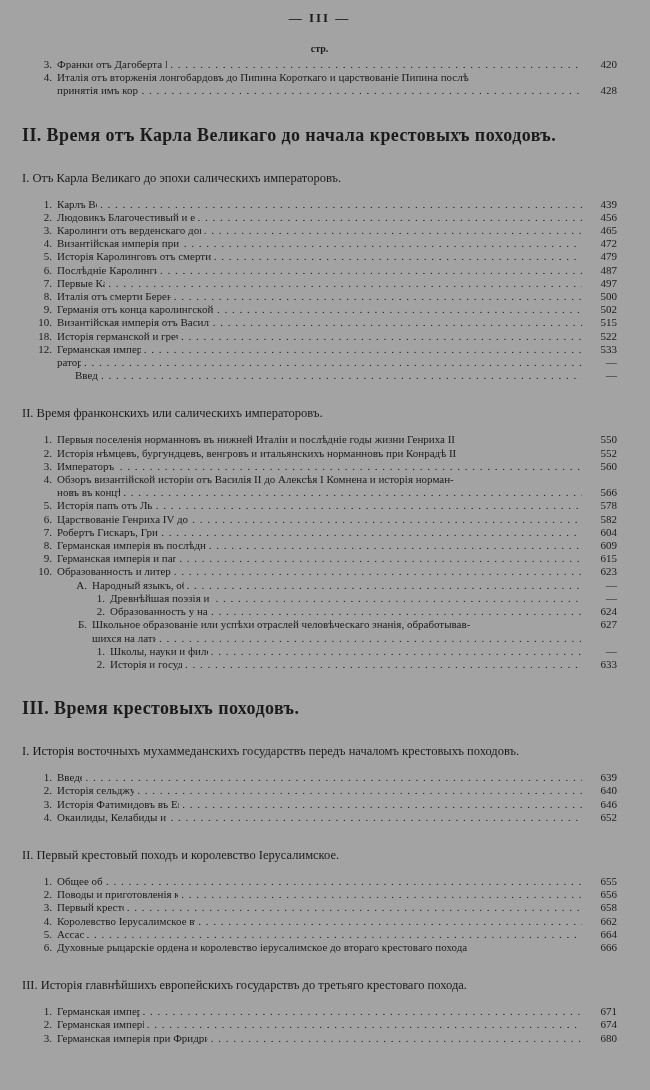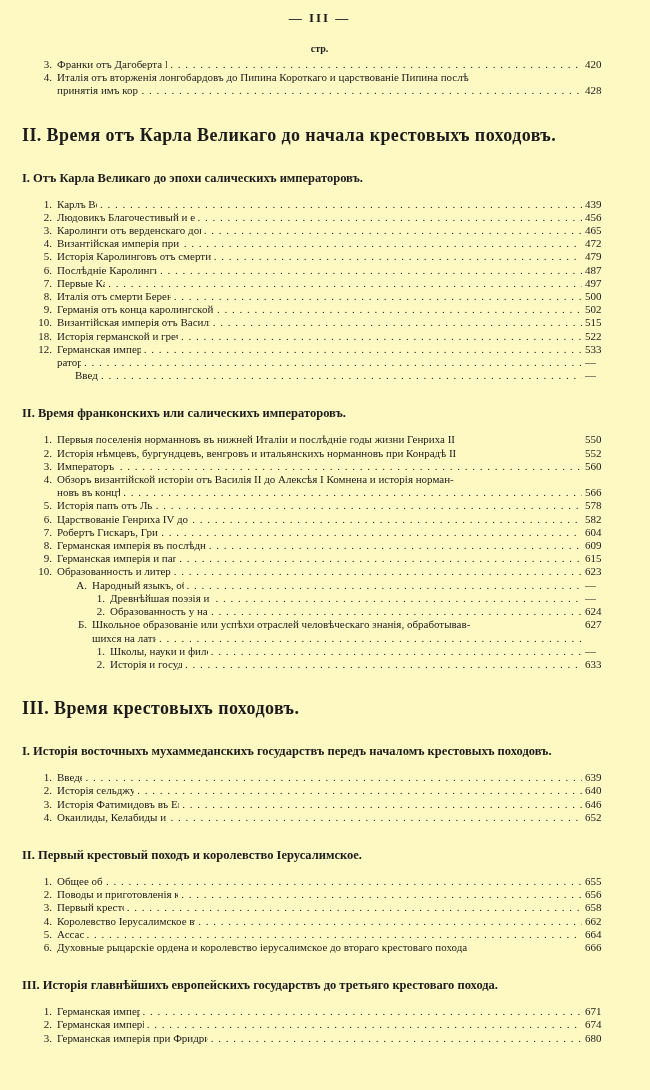--- a/index.html
+++ b/index.html
@@ -1,21 +1,21 @@
 <!DOCTYPE html>
 <html><head>
 <meta charset="utf-8">
 <style>
   html, body { margin: 0; padding: 0; background: #ffffff; }
   .sheet {
     width: 650px;
     height: 1090px;
     box-sizing: border-box;
     padding: 8px 33px 0 22px;
-    background: #fef9c3;
+    background: #a3a3a3;
     color: #1b1b1b;
     font-family: "Liberation Serif", "DejaVu Serif", serif;
     overflow: hidden;
   }
   .folio {
     text-align: center;
     font-size: 13px;
     letter-spacing: 2px;
     font-weight: bold;
     margin-top: 2px;
@@ -29,21 +29,21 @@
   }
   .h1 {
     font-size: 18px;
     font-weight: bold;
     letter-spacing: 0.4px;
     margin: 26px 0 14px 0;
     line-height: 23px;
   }
   .h2 {
     font-size: 12.5px;
-    font-weight: bold;
+    font-weight: normal;
     margin: 24px 0 12px 0;
     line-height: 15px;
   }
   .row {
     display: flex;
     align-items: baseline;
     font-size: 11px;
     line-height: 13.2px;
   }
   .num {
@@ -65,21 +65,21 @@
     margin: 0 3px;
     letter-spacing: 1px;
   }
   .leaders::after {
     content: " . . . . . . . . . . . . . . . . . . . . . . . . . . . . . . . . . . . . . . . . . . . . . . . . . . . . . . . . . . . . . . . . . . . . . . . . . . . . . . . . . . . . . . . . . . . . . . . . . . . . . . . . . . . . . . . . . . . .";
   }
   .spacer { flex: 1 1 auto; }
   .pg {
     flex: 0 0 32px;
     flex-shrink: 0;
-    text-align: left;
+    text-align: right;
     white-space: pre;
   }
 </style>
 </head>
 <body>
 
 <div class="sheet">
   <div class="folio">— III —</div>
   <div class="col-label">стр.</div>
   <div class="toc">

